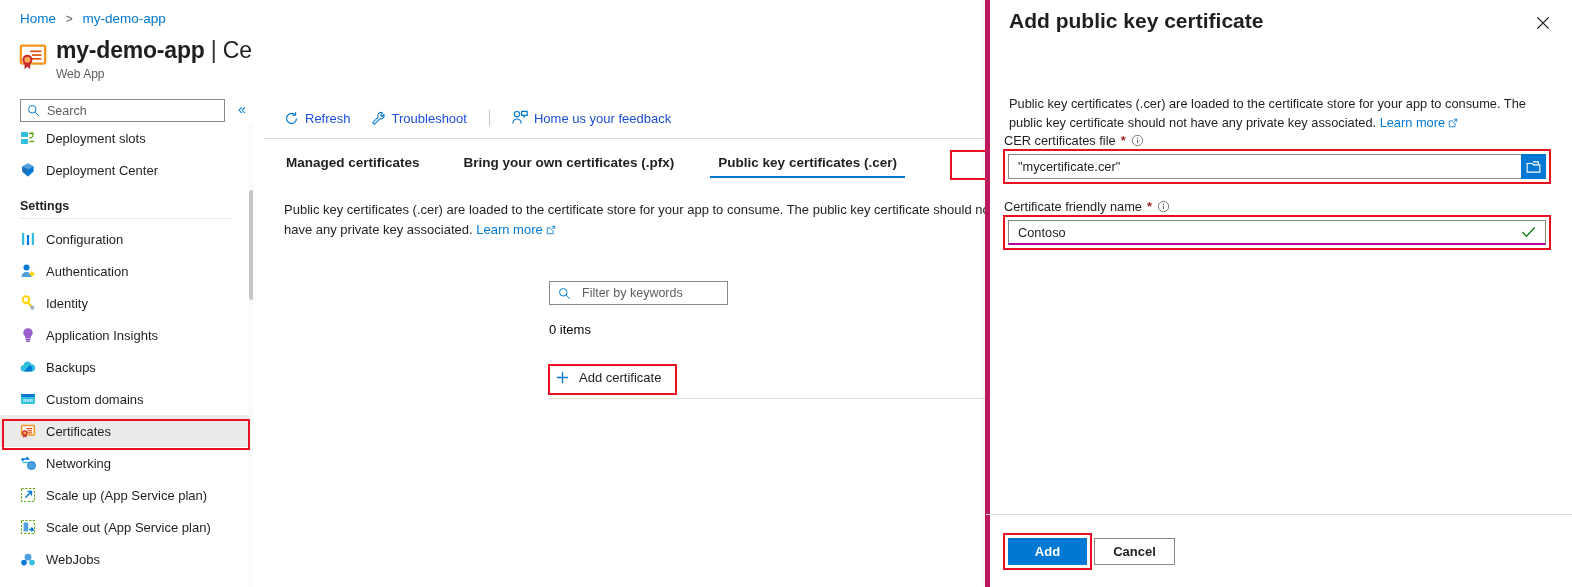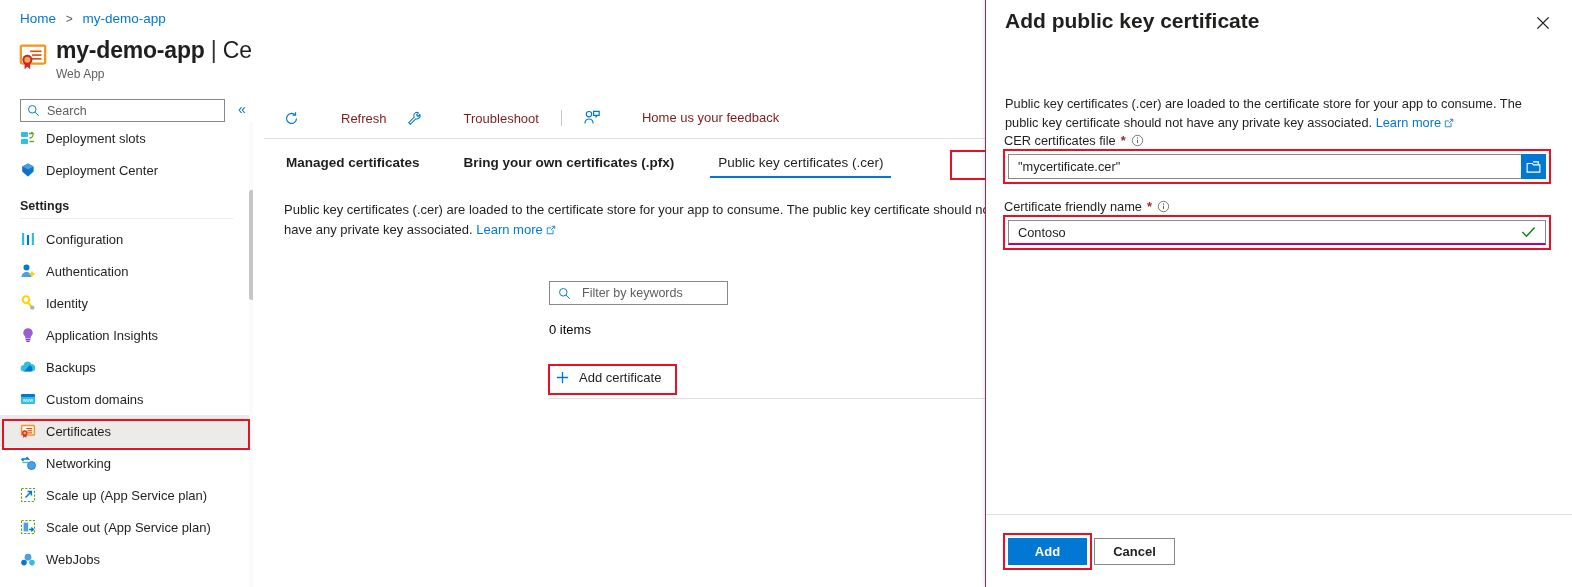--- a/index.html
+++ b/index.html
@@ -75,33 +75,33 @@
   }
   .sb-vline { position:absolute; left: 252.5px; top:122px; width:1px; height:465px; background:#e1dfdd; }
 
   
   .main {
     position: absolute; left: 264px; top: 0; width: 721px; height: 587px;
     background: #ffffff; overflow:hidden;
   }
   .cmdbar { position: absolute; left: 20px; top: 110px; display: flex; align-items: center; }
   .cmd {
-    display: flex; align-items: flex-start; font-size: 13px; color: #7f1d1d;
-    margin-right: 20px; cursor: pointer; white-space: nowrap; gap: 36px;
+    display: flex; align-items: center; font-size: 13px; color: #1d4ed8;
+    margin-right: 20px; cursor: pointer; white-space: nowrap;
   }
   .cmd svg { margin-right: 6px; }
   .cmd-sep { width:1px; height:16px; background:#c8c6c4; margin: 0 22px 0 2px; }
   .cmdbar-rule { position:absolute; left:0; top:138px; width:721px; height:1px; background:#e1dfdd; }
 
   .tabs { position: absolute; left: 20px; top: 150px; display: flex; align-items: stretch; }
   .tab {
     font-size: 13.5px; color: #201f1e; padding: 5px 2px 8px 2px; margin-right: 40px;
     cursor: pointer; position: relative; white-space: nowrap; font-weight: bold;
   }
-  .tab.active { font-weight: 400; }
+  .tab.active { font-weight: 700; }
   .tab.active::after {
     content:""; position:absolute; left:-6px; right:-6px; bottom:0; height: 2.5px; background:#0078d4;
   }
   .tab-highlight {
     position: absolute; left: 686px; top: 150px; width: 188px; height: 30px;
     border: 2.5px solid #e81123; pointer-events:none;
   }
 
   .desc {
     position:absolute; left: 20px; top: 200px; width: 740px;
@@ -126,21 +126,21 @@
   }
   .add-cert-highlight {
     position:absolute; left: 284px; top: 364px; width: 129px; height: 31px;
     border: 2.5px solid #e81123; pointer-events:none;
   }
   .add-cert-rule { position:absolute; left:284px; top:398px; width:437px; height:1px; background:#e1dfdd; }
 
   
   .panel {
     position: absolute; left: 985px; top: 0; width: 587px; height: 587px;
-    background: #ffffff; border-left: 1px solid #be185d;
+    background: #ffffff; border-left: 5px solid #be185d;
     box-shadow: -1px 0 5px rgba(0,0,0,0.08);
   }
   .panel-title {
     position:absolute; left: 19px; top: 9px; font-size: 21px; font-weight: 600; color:#201f1e;
   }
   .panel-close {
     position:absolute; right: 18px; top: 14px; width: 20px; height: 20px; cursor:pointer;
     color:#201f1e;
   }
   .panel-desc {

